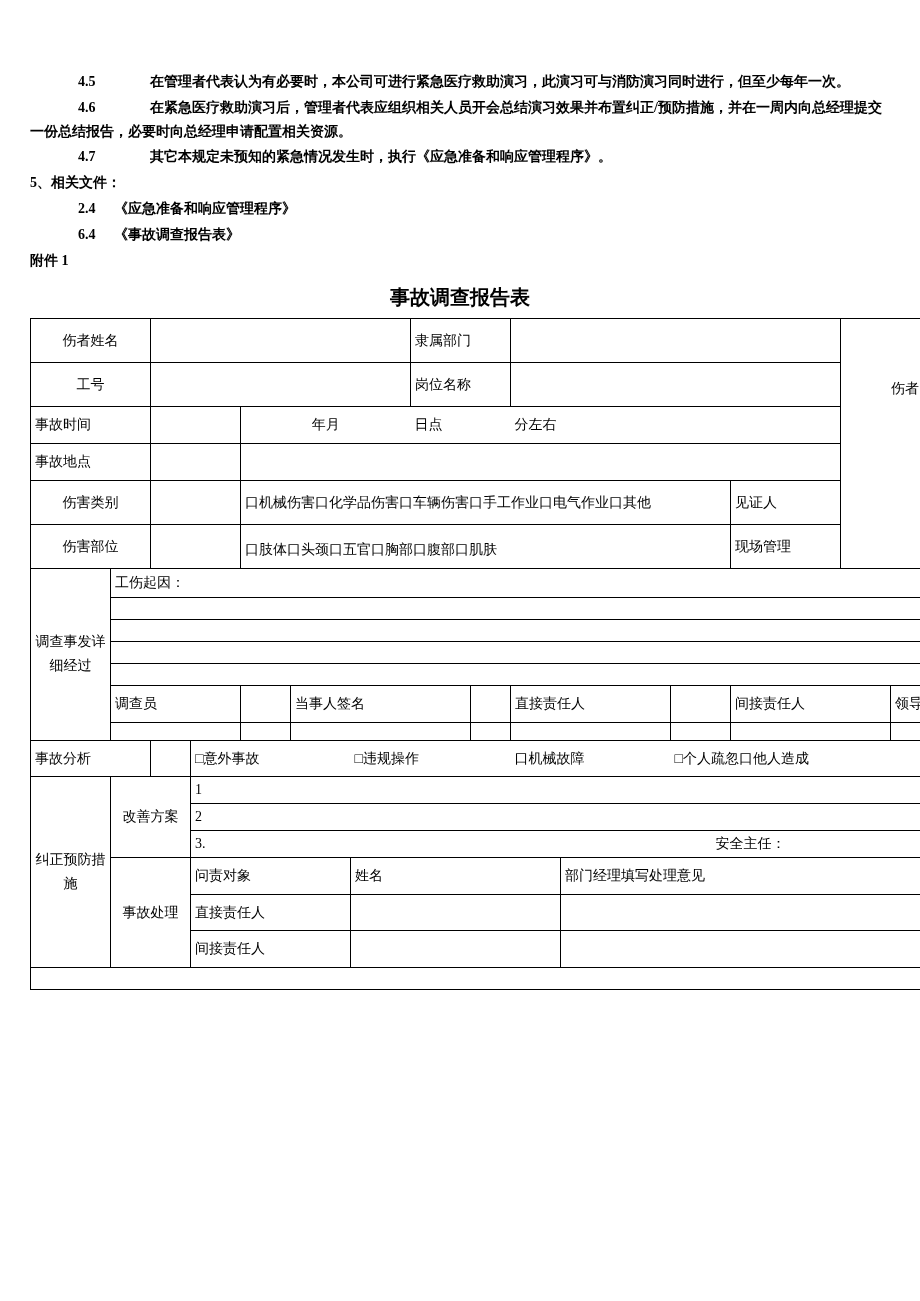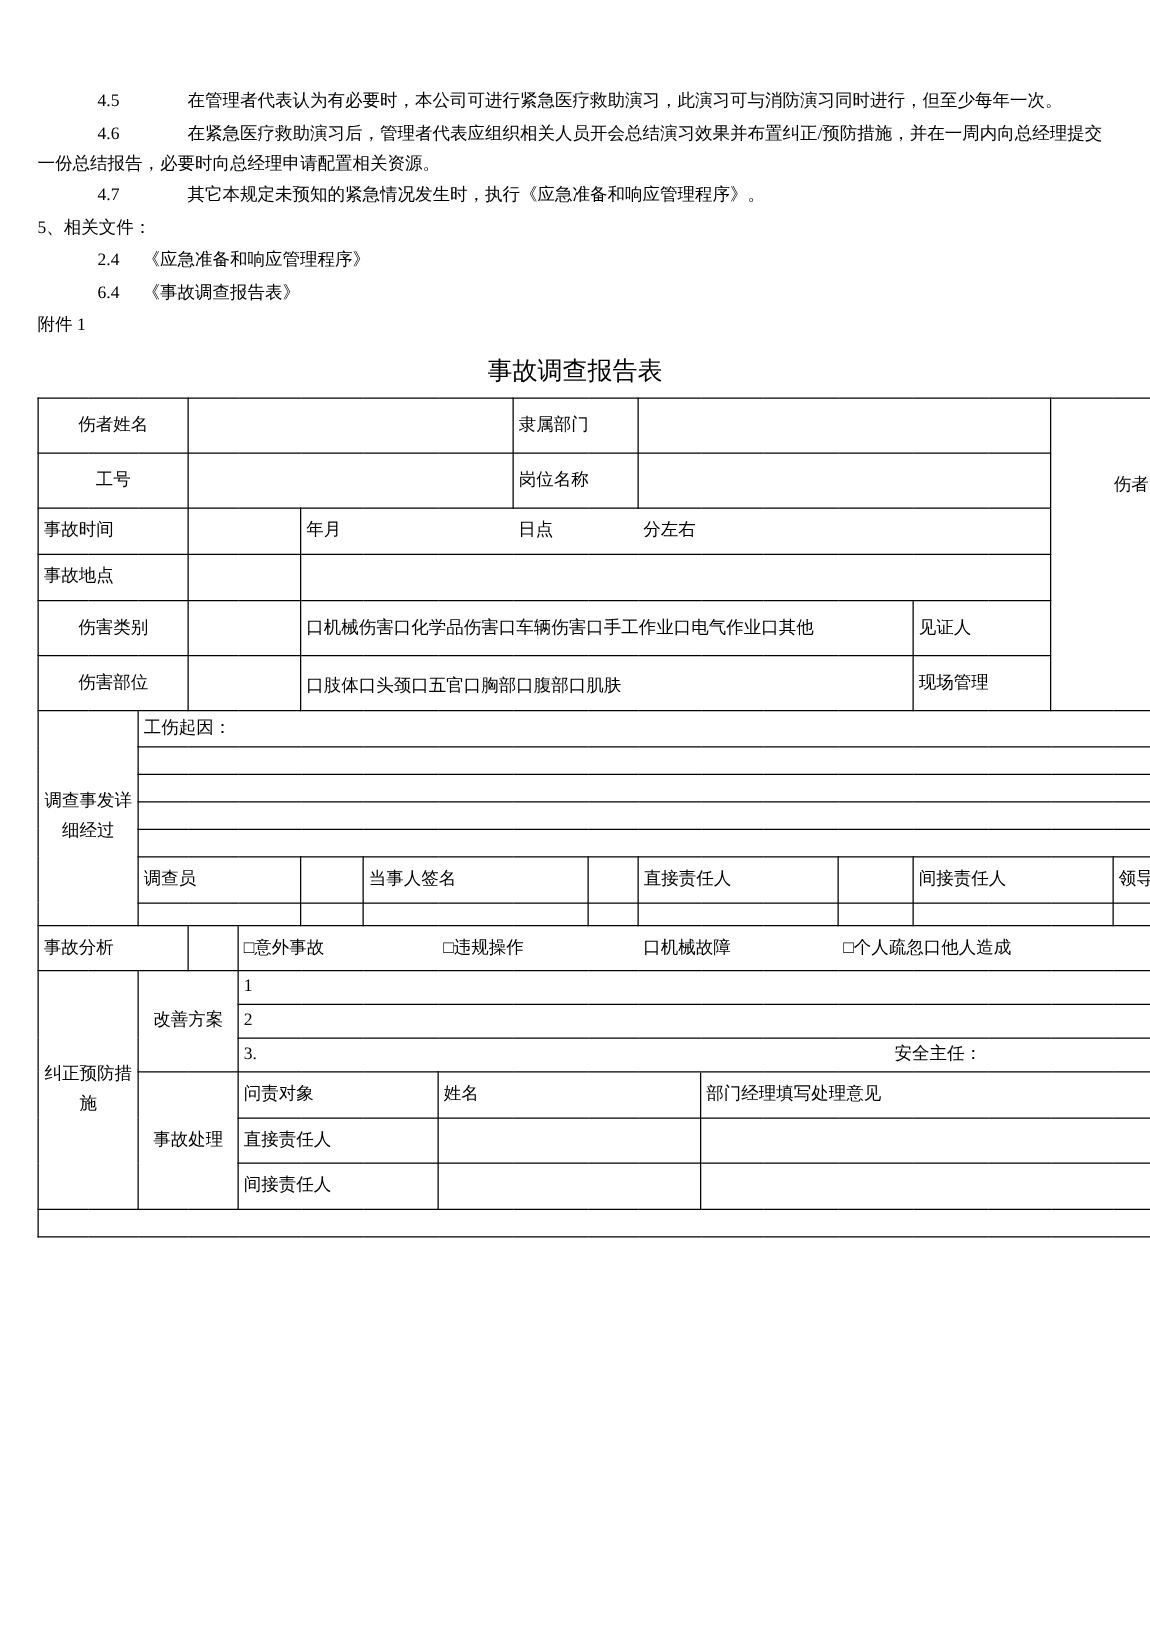--- a/index.html
+++ b/index.html
@@ -5,25 +5,25 @@
     * { box-sizing: border-box; margin: 0; padding: 0; }
     body {
       font-family: "SimSun", "宋体", serif;
       font-size: 14px;
       color: #000;
       background: #fff;
       width: 920px;
       padding: 70px 30px 30px 30px;
       line-height: 1.7;
     }
-    .content-text { margin-bottom: 2px; }
+    .content-text { margin-bottom: 2px; font-weight: bold; }
     .title {
       text-align: center;
       font-size: 20px;
-      font-weight: normal;
+      font-weight: bold;
       margin: 8px 0 4px 0;
     }
     table {
       border-collapse: collapse;
       width: 100%;
       table-layout: fixed;
     }
     td {
       border: 1px solid #000;
       padding: 6px 4px;
@@ -89,21 +89,21 @@
   <tr>
     <td colspan="3" class="tall">工号</td>
     <td colspan="5"></td>
     <td colspan="2">岗位名称</td>
     <td colspan="6"></td>
   </tr>
 
   <tr>
     <td colspan="3">事故时间</td>
     <td colspan="2"></td>
-    <td colspan="3" class="no-left no-right" style="border-left:none;border-right:none;text-align:left">年月</td>
+    <td colspan="3" class="no-left no-right" style="border-left:none;border-right:none;text-align:center">年月</td>
     <td colspan="2" class="no-left no-right" style="border-left:none;border-right:none">日点</td>
     <td colspan="6" class="no-left" style="border-left:none">分左右</td>
     <td colspan="2" rowspan="4" class="no-right no-top" style="border-top:none"></td>
   </tr>
 
   <tr>
     <td colspan="3">事故地点</td>
     <td colspan="2"></td>
     <td colspan="11"></td>
   </tr>

